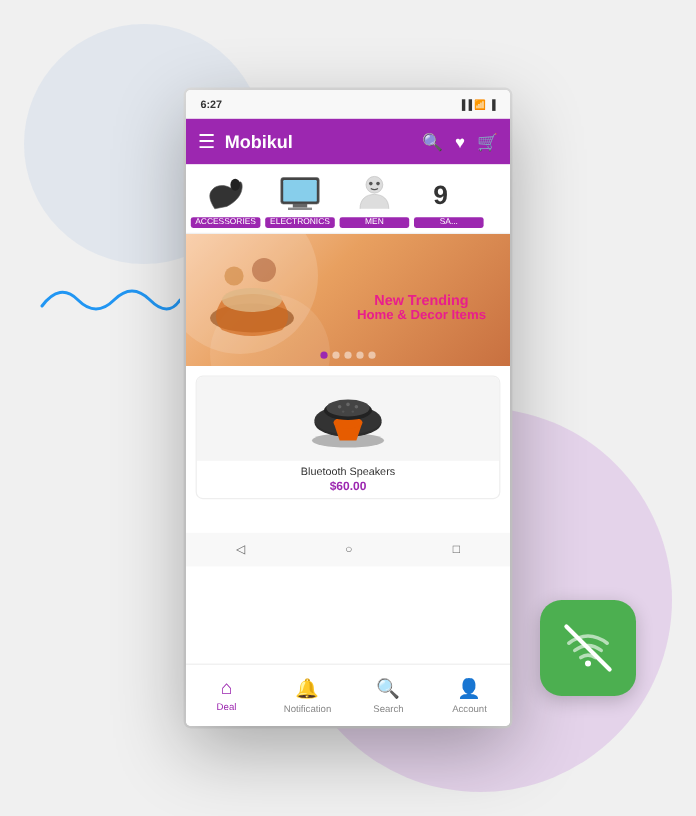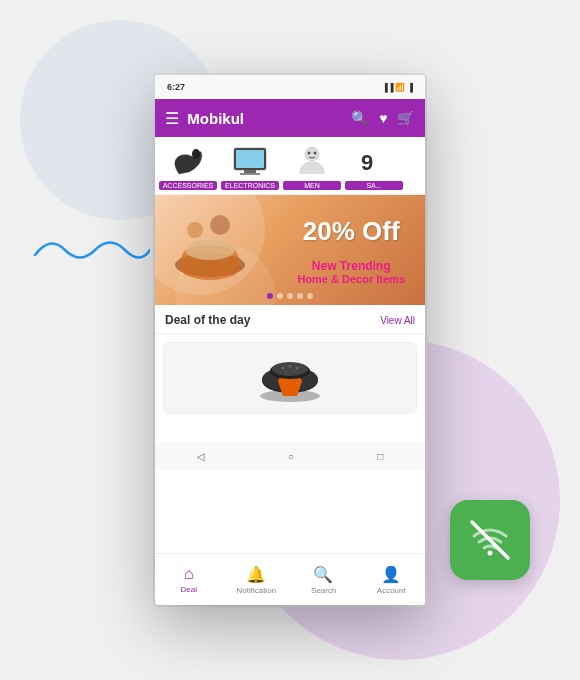--- a/index.html
+++ b/index.html
@@ -391,37 +391,32 @@
     <div style="position:absolute;left:10px;top:15px;">
       <svg width="90" height="80" viewBox="0 0 90 80">
         <ellipse cx="45" cy="55" rx="35" ry="12" fill="#8B4513" opacity="0.6"></ellipse>
         <path d="M20 40 Q10 55 20 65 Q45 75 70 65 Q80 55 70 40 Q45 30 20 40Z" fill="#D2691E" opacity="0.7"></path>
         <ellipse cx="45" cy="40" rx="25" ry="10" fill="#DEB887" opacity="0.8"></ellipse>
         <circle cx="30" cy="20" r="8" fill="#CD853F" opacity="0.6"></circle>
         <circle cx="55" cy="15" r="10" fill="#A0522D" opacity="0.5"></circle>
       </svg>
     </div>
     <div class="banner-text">
-      <div class="banner-discount">20% Off</div>
       <div class="banner-trending">New Trending</div>
       <div class="banner-subtitle">Home &amp; Decor Items</div>
     </div>
     <div class="banner-dots">
       <div class="dot active"></div>
       <div class="dot"></div>
       <div class="dot"></div>
       <div class="dot"></div>
       <div class="dot"></div>
     </div>
   </div>
 
-  <div class="deal-header">
-    <span class="deal-title">Deal of the day</span>
-    <span class="deal-viewall">View All</span>
-  </div>
 
   <div class="products-row">
 
     <div class="product-card">
       <div class="product-image">
         <svg width="75" height="55" viewBox="0 0 75 55">
 
           <ellipse cx="37" cy="45" rx="30" ry="6" fill="#1a1a1a" opacity="0.3"></ellipse>
 
           <ellipse cx="37" cy="30" rx="28" ry="12" fill="#2d2d2d"></ellipse>
@@ -433,20 +428,24 @@
           <ellipse cx="37" cy="20" rx="20" ry="8" fill="#222"></ellipse>
           <ellipse cx="37" cy="18" rx="18" ry="7" fill="#444"></ellipse>
 
           <circle cx="30" cy="17" r="1.5" fill="#666"></circle>
           <circle cx="37" cy="15" r="1.5" fill="#666"></circle>
           <circle cx="44" cy="17" r="1.5" fill="#666"></circle>
           <circle cx="33" cy="21" r="1" fill="#555"></circle>
           <circle cx="41" cy="21" r="1" fill="#555"></circle>
         </svg>
       </div>
+      <div class="product-info">
+        <div class="product-name">Bluetooth Speakers</div>
+        <div class="product-price">$60.00</div>
+      </div>
     </div>
 
   </div>
 
   <div style="flex:1; background:#fff; height: 20px;"></div>
 
   <div class="bottom-nav">
     <div class="nav-item active">
       <span class="nav-icon" style="color:#9c27b0;">⌂</span>
       <span class="nav-label" style="color:#9c27b0;">Deal</span>

